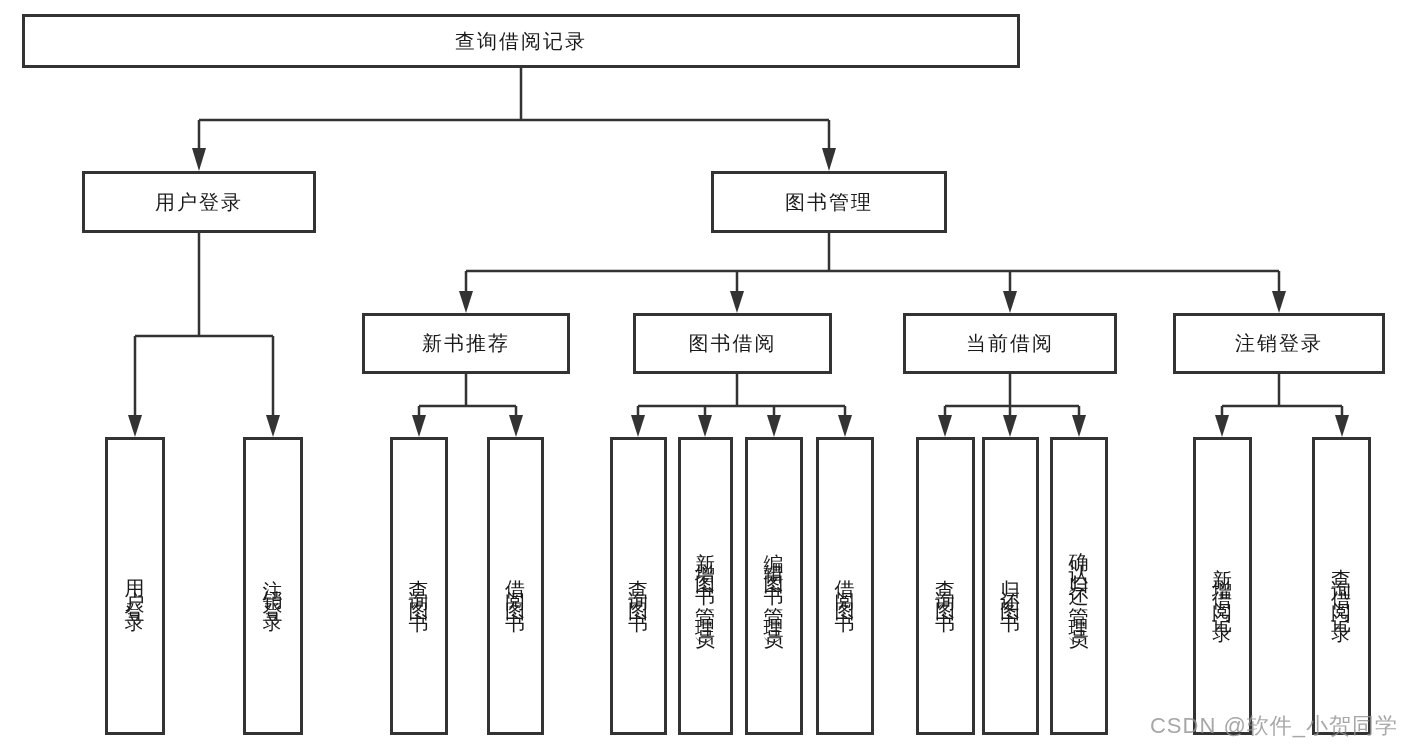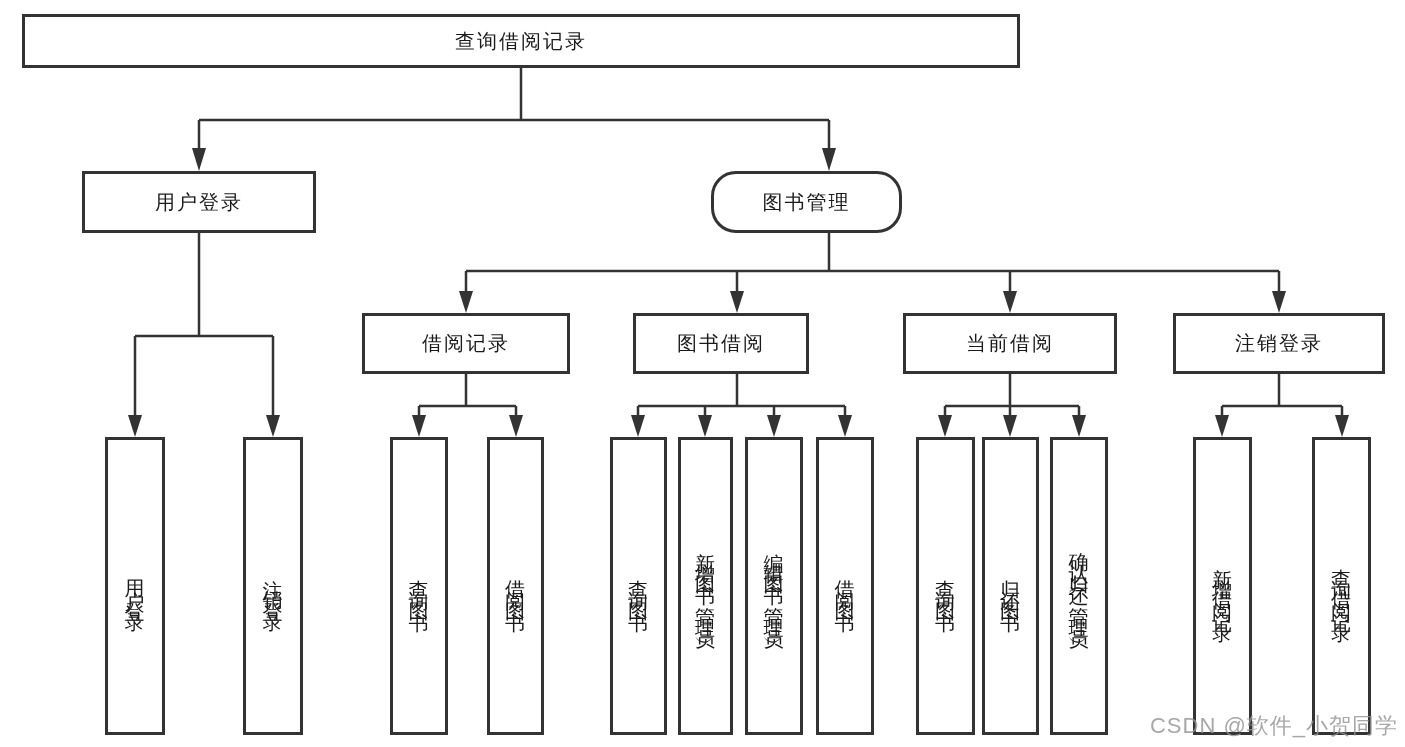--- a/index.html
+++ b/index.html
@@ -111,28 +111,28 @@
     </g>
   </svg>
 
   <div class="hbox" style="left:22px; top:14px; width:998px; height:54px;">
     <span>查询借阅记录</span>
   </div>
 
   <div class="hbox" style="left:82px; top:171px; width:234px; height:62px;">
     <span>用户登录</span>
   </div>
-  <div class="hbox" style="left:711px; top:171px; width:191px; height:62px;border-radius:25px;">
+  <div class="hbox" style="left:711px; top:171px; width:236px; height:62px;">
     <span>图书管理</span>
   </div>
 
   <div class="hbox" style="left:362px; top:313px; width:208px; height:61px;">
-    <span>借阅记录</span>
+    <span>新书推荐</span>
   </div>
-  <div class="hbox" style="left:633px; top:313px; width:176px; height:61px;">
+  <div class="hbox" style="left:633px; top:313px; width:199px; height:61px;">
     <span>图书借阅</span>
   </div>
   <div class="hbox" style="left:903px; top:313px; width:214px; height:61px;">
     <span>当前借阅</span>
   </div>
   <div class="hbox" style="left:1173px; top:313px; width:212px; height:61px;">
     <span>注销登录</span>
   </div>
 
   <div class="vbox" style="left:105px; top:437px; width:60px; height:298px;">

